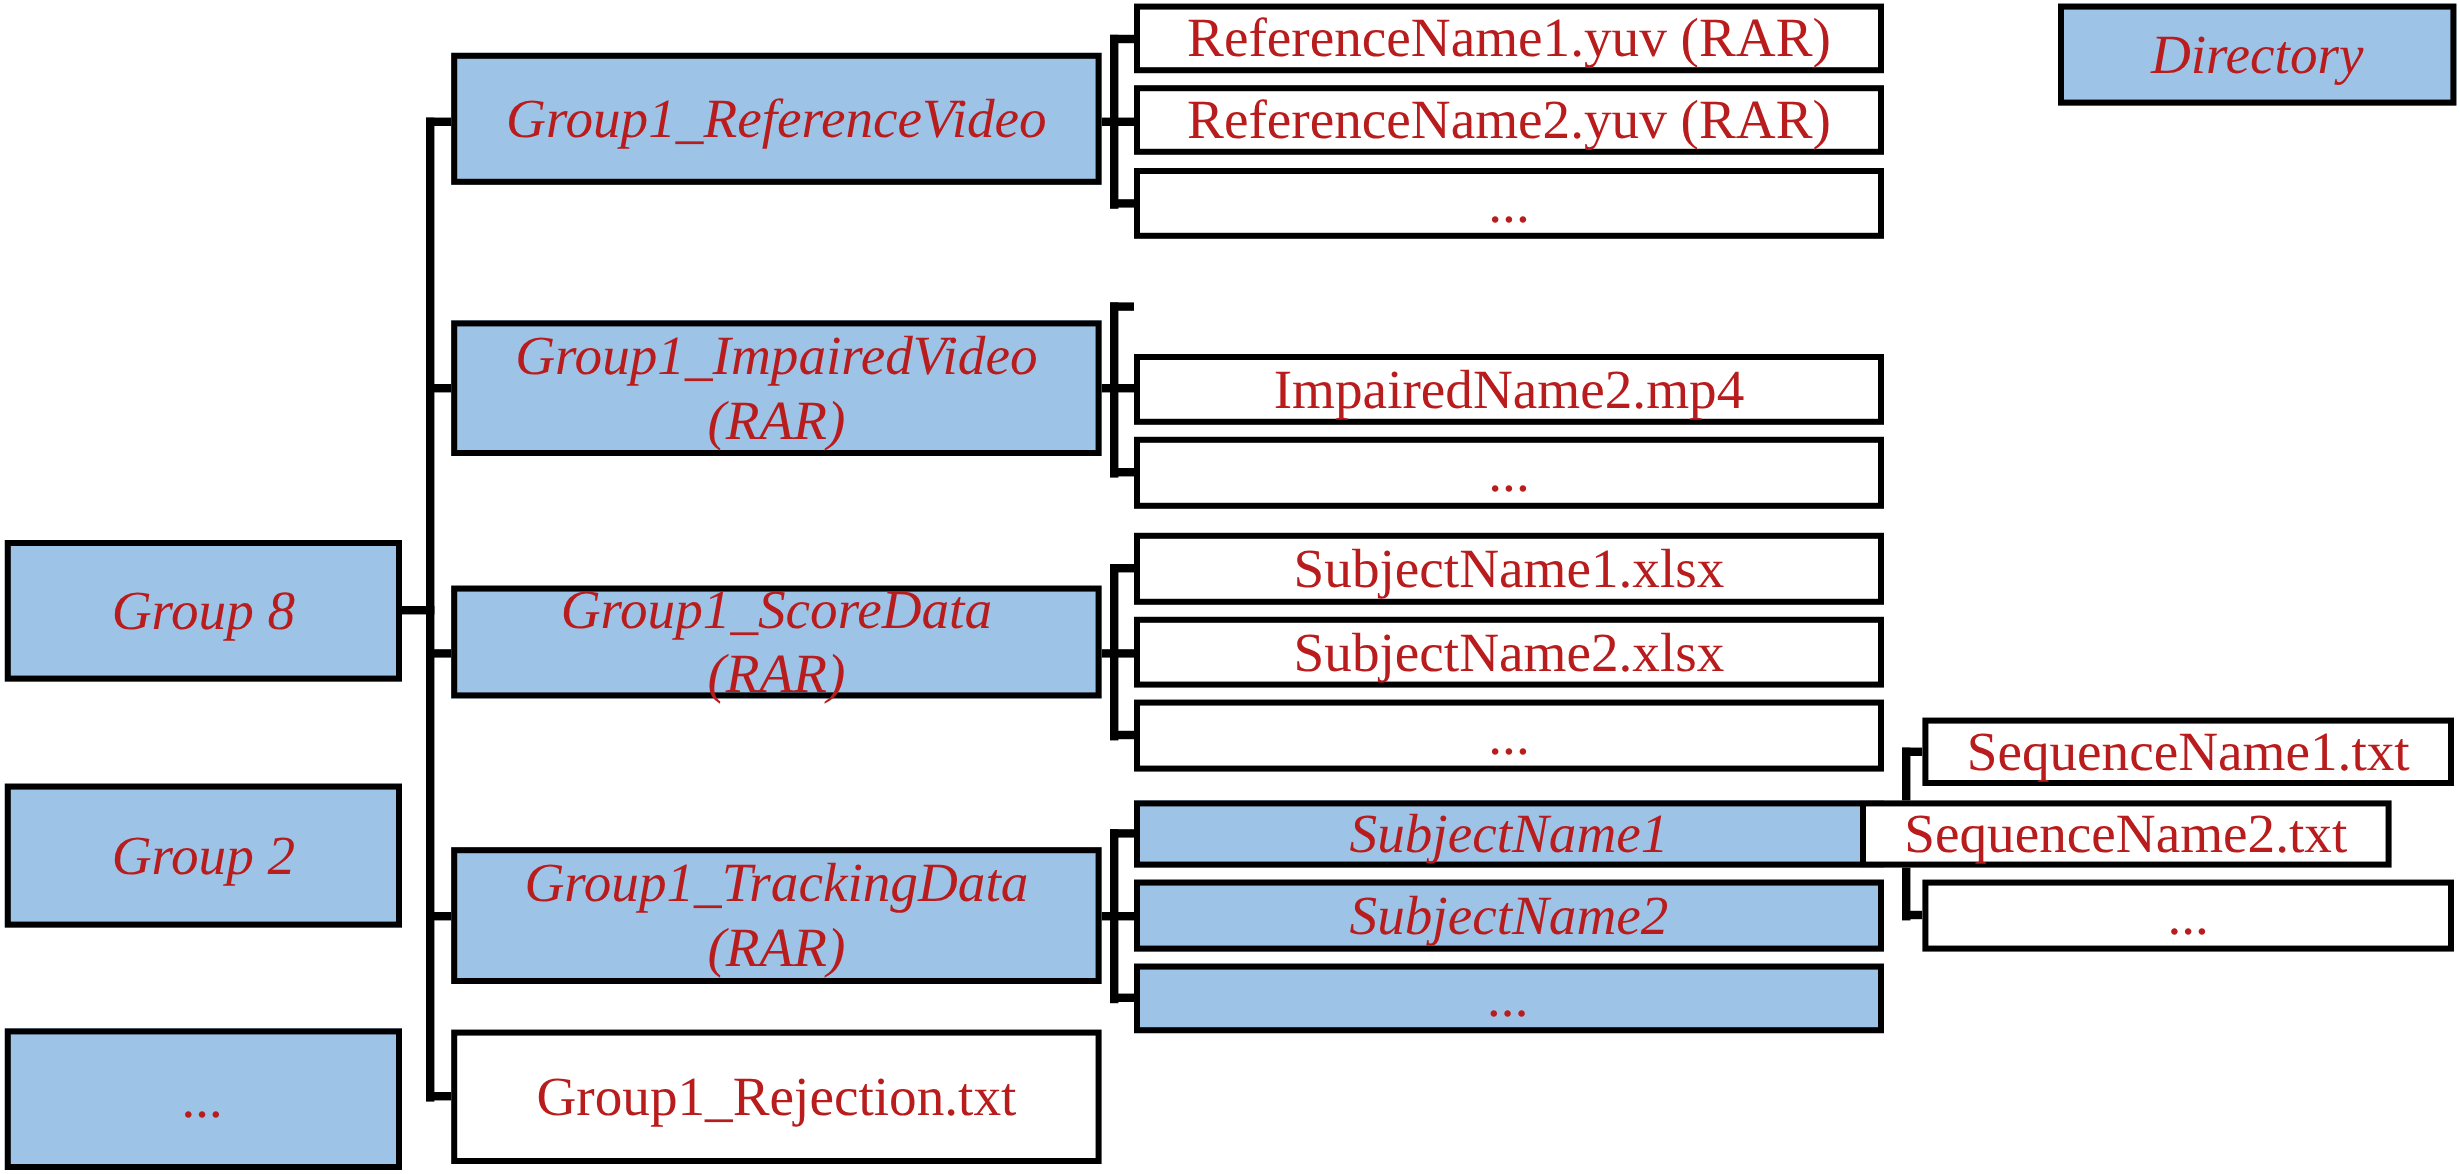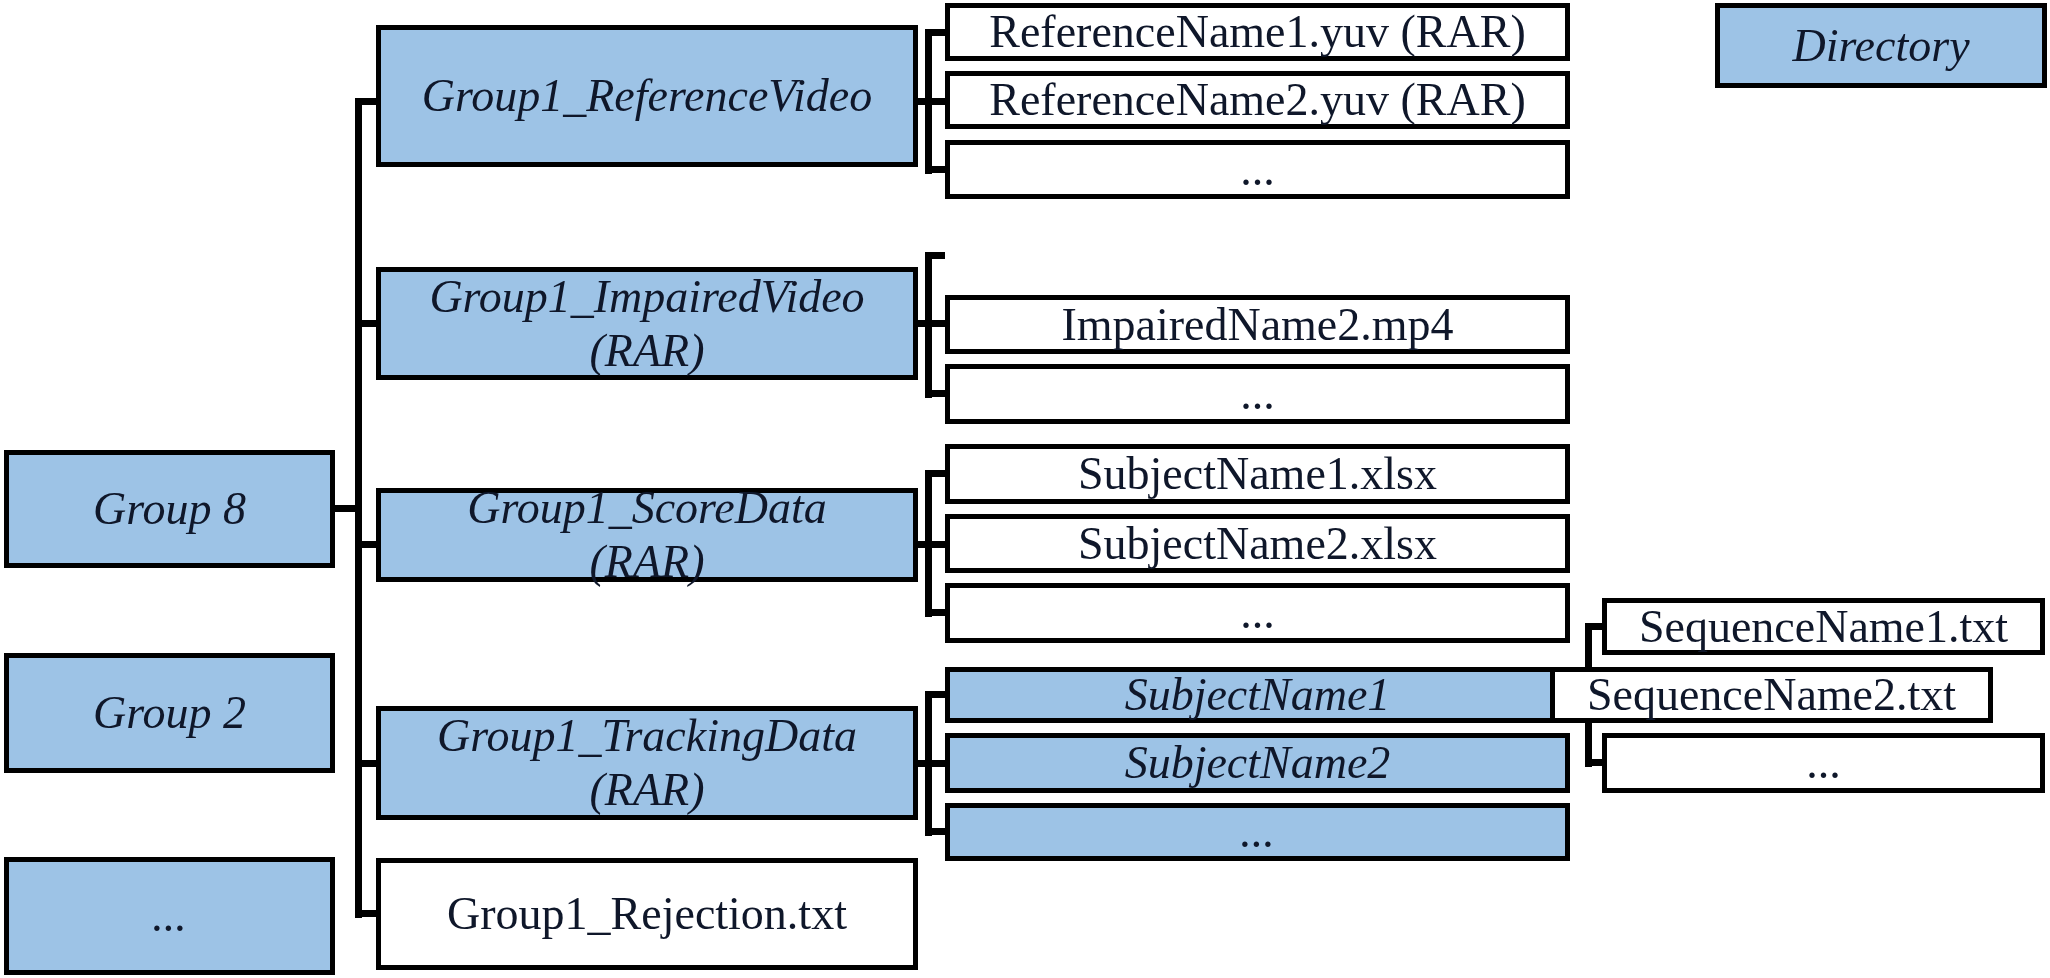--- a/index.html
+++ b/index.html
@@ -15,21 +15,21 @@
     box-sizing:border-box;
     border:5px solid var(--line,#000);
     background:var(--file-fill,#fff);
     display:flex;
     flex-direction:column;
     align-items:center;
     justify-content:center;
     text-align:center;
     font-size:46px;
     line-height:54px;
-    color:#0f172a;
+    color:#b91c1c;
     white-space:nowrap;
   }
   .dir{background:var(--directory-fill,#9DC3E6);font-style:italic;}
   .line{
     position:absolute;
     background:var(--line,#000);
   }
 </style>
 </head>
 <body>
@@ -72,21 +72,21 @@
   <div class="box dir" style="left:4px;top:450px;width:331px;height:118px">
     <span>Group 8</span>
   </div>
   <div class="box dir" style="left:4px;top:653px;width:331px;height:120px">
     <span>Group 2</span>
   </div>
   <div class="box dir" style="left:4px;top:857px;width:331px;height:118px">
     <span>...</span>
   </div>
 
-  <div class="box dir" style="left:376px;top:25px;width:542px;height:142px">
+  <div class="box dir" style="left:376px;top:44px;width:542px;height:110px">
     <span>Group1_ReferenceVideo</span>
   </div>
   <div class="box dir" style="left:376px;top:267px;width:542px;height:113px">
     <span>Group1_ImpairedVideo</span>
     <span>(RAR)</span>
   </div>
   <div class="box dir" style="left:376px;top:488px;width:542px;height:94px">
     <span>Group1_ScoreData</span>
     <span>(RAR)</span>
   </div>

